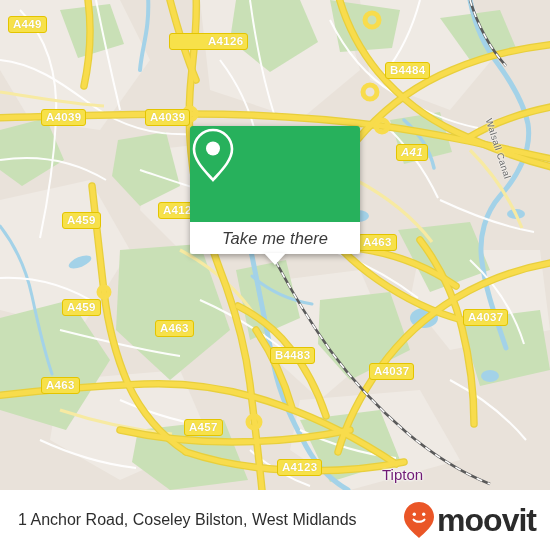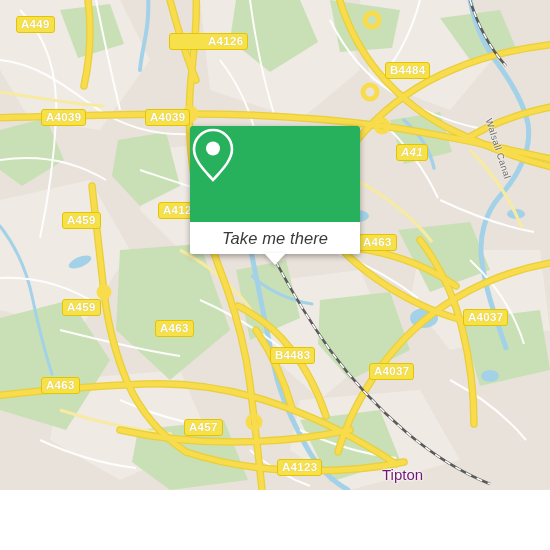--- a/index.html
+++ b/index.html
@@ -242,21 +242,21 @@
         <g fill="none" stroke="#ffffff" stroke-width="1.6" stroke-dasharray="6 6">
           <path d="M276 262 C292 292 310 322 330 350 C352 380 378 408 406 432
                    C432 454 460 472 490 484"></path>
           <path d="M470 0 C478 26 490 48 506 66"></path>
         </g>
 
       </g>
     </svg>
 
     <div id="shield-layer">
-        <div class="shield" style="left: 16px; top: 16px;">A449</div>
+        <div class="shield" style="left: 8px; top: 16px;">A449</div>
         <div class="shield" style="left: 169px; top: 33px; padding-left: 38px;">A4126</div>
         <div class="shield" style="left: 385px; top: 62px;">B4484</div>
         <div class="shield" style="left: 41px; top: 109px;">A4039</div>
         <div class="shield" style="left: 145px; top: 109px;">A4039</div>
         <div class="shield" style="left: 396px; top: 144px; font-style: italic;">A41</div>
         <div class="shield" style="left: 158px; top: 202px;">A4123</div>
         <div class="shield" style="left: 62px; top: 212px;">A459</div>
         <div class="shield" style="left: 358px; top: 234px;">A463</div>
         <div class="shield" style="left: 62px; top: 299px;">A459</div>
         <div class="shield" style="left: 463px; top: 309px;">A4037</div>
@@ -284,14 +284,26 @@
         </svg>
       </div>
       <div class="popup-bot">
         <span>Take me there</span>
       </div>
       <div class="popup-tail"></div>
     </div>
 
   </div>
 
+  <div class="footer">
+    <div class="footer-addr">1 Anchor Road, Coseley Bilston, West Midlands</div>
+    <div class="logo">
+      <svg width="34" height="40" viewBox="0 0 34 40">
+        <path d="M17 2 C8.7 2 2 8.7 2 17 C2 26 12 33 17 38 C22 33 32 26 32 17 C32 8.7 25.3 2 17 2 Z" fill="#ea5627"></path>
+        <circle cx="12.3" cy="14.2" r="1.7" fill="#ffffff"></circle>
+        <circle cx="21.7" cy="14.2" r="1.7" fill="#ffffff"></circle>
+        <path d="M11.5 19.5 C13.3 22.6 20.7 22.6 22.5 19.5" fill="none" stroke="#ffffff" stroke-width="2" stroke-linecap="round"></path>
+      </svg>
+      <div class="logo-word">moovit</div>
+    </div>
+  </div>
 
 </div>
 
 </body></html>

